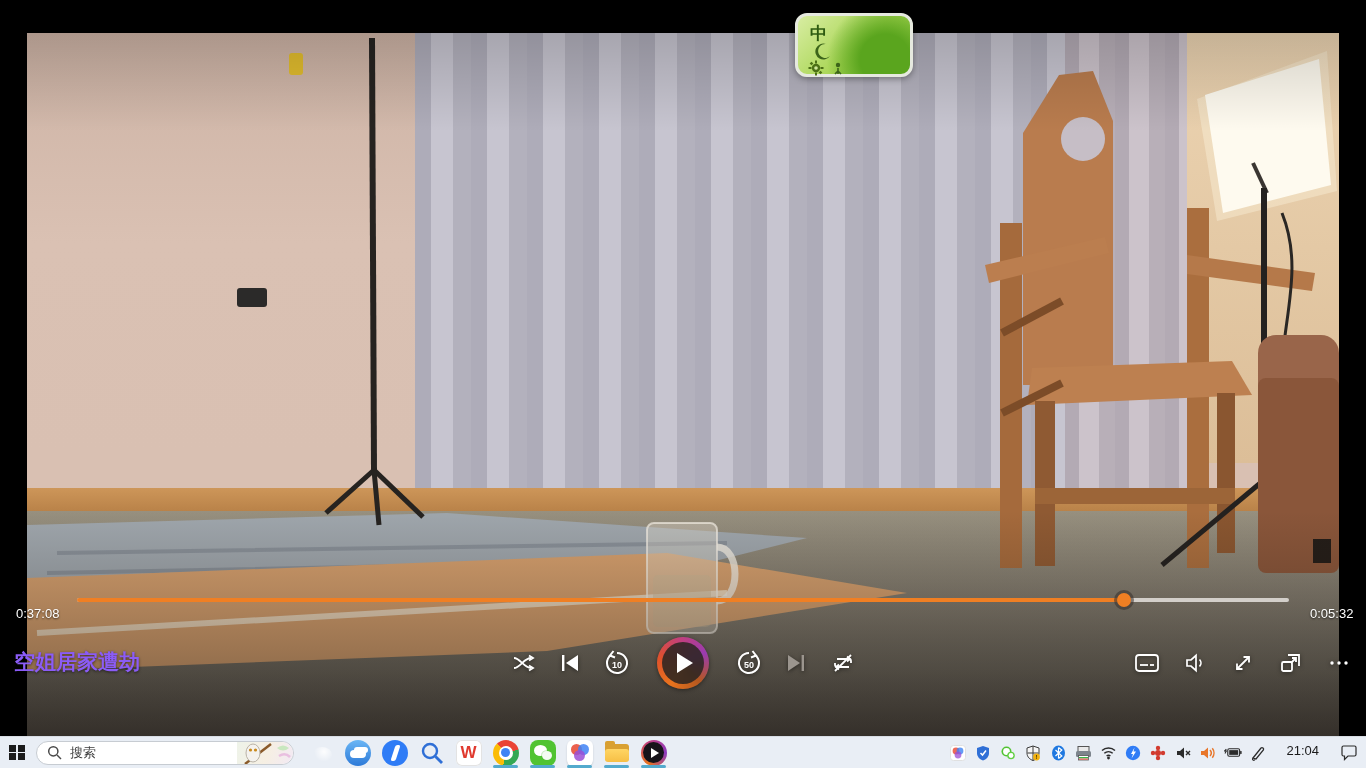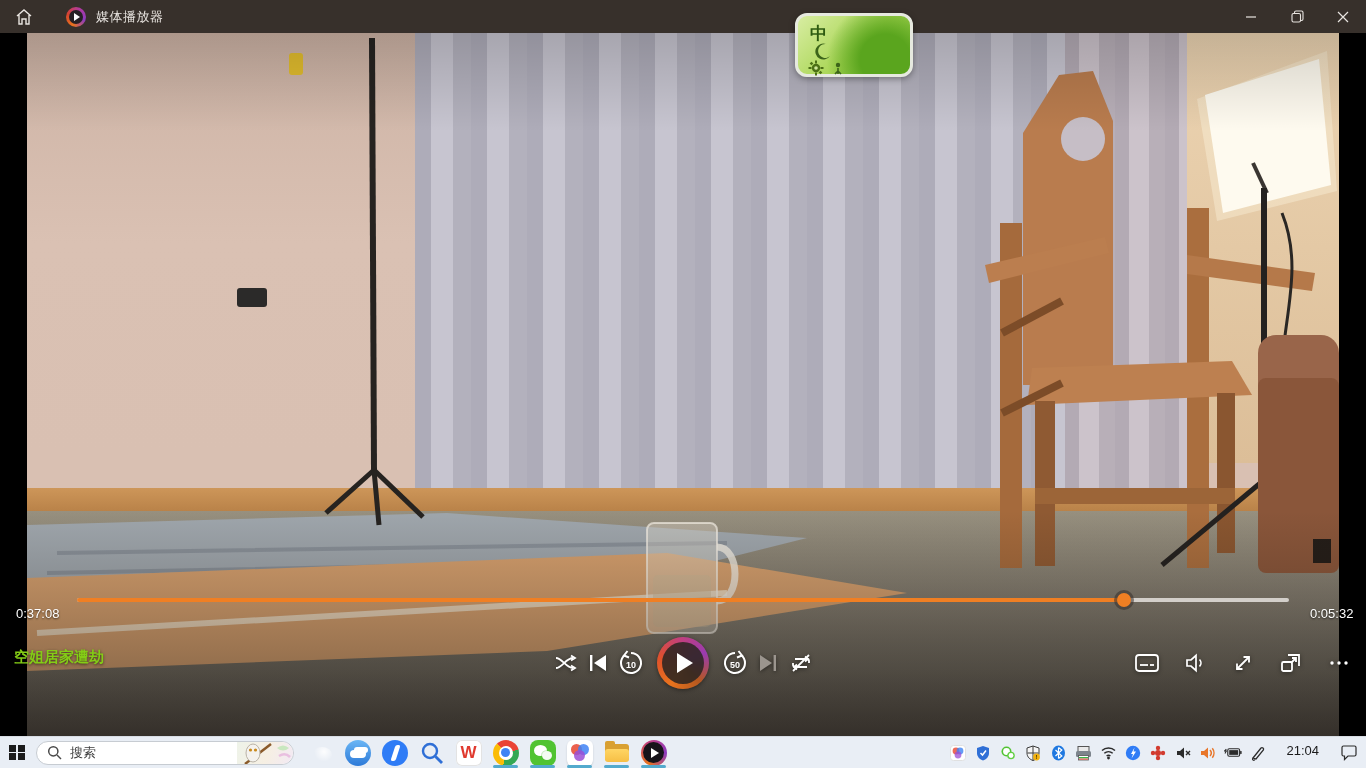--- a/index.html
+++ b/index.html
@@ -57,24 +57,24 @@
   .time-text { position:absolute; color:#fff; font-size:13px; text-shadow:0 1px 2px rgba(0,0,0,.7); top:15px; }
   .time-left { left:16px; }
   .time-right { left:1310px; }
   .track { position:absolute; left:77px; top:7px; width:1212px; height:4px; border-radius:2px;
     background:#d3cfca; cursor:pointer; }
   .track-fill { position:absolute; left:0; top:0; height:4px; width:1047px; border-radius:2px; background:#f07f23; }
   .thumb { position:absolute; left:1040px; top:-5px; width:14px; height:14px; border-radius:50%;
     background:#f07f23; box-shadow:0 0 0 3px rgba(55,48,44,.55); }
 
   .controls { position:absolute; left:0; top:630px; width:1366px; height:66px; z-index:30; }
-  .video-title { position:absolute; left:14px; top:18px; color:#84cc16; font-size:15px; font-weight:bold;
+  .video-title { position:absolute; left:14px; top:18px; color:#8b5cf6; font-size:21px; font-weight:bold;
     text-shadow:0 1px 3px rgba(0,0,0,.6); }
   .c-center { position:absolute; left:50%; top:0; transform:translateX(-50%); height:66px;
-    display:flex; align-items:center; gap:7px; }
+    display:flex; align-items:center; gap:21px; }
   .cbtn { width:26px; height:26px; display:flex; align-items:center; justify-content:center; cursor:pointer;
     filter:drop-shadow(0 1px 2px rgba(0,0,0,.5)); }
   .skipnum { position:absolute; font-size:9px; color:#fff; font-weight:bold; }
   .skipwrap { position:relative; }
   .skipwrap .skipnum { left:50%; top:56%; transform:translate(-50%,-50%); }
   .playbtn { width:52px; height:52px; border-radius:50%; margin:0 6px;
     background:conic-gradient(from 210deg,#e8731d,#e0512b,#c23f7e,#9b3bb0,#b5581f,#e8731d);
     display:flex; align-items:center; justify-content:center; cursor:pointer;
     box-shadow:0 1px 4px rgba(0,0,0,.45); }
   .playbtn .pb-in { width:42px; height:42px; border-radius:50%; background:rgba(44,38,34,.88);
@@ -140,50 +140,20 @@
   .tray { display:flex; align-items:center; gap:7px; margin-left:auto; padding-right:4px; }
   .trayic { width:18px; height:18px; display:flex; align-items:center; justify-content:center; cursor:pointer; }
   .clock { font-size:13px; color:#1a1a1a; margin:0 10px 4px 12px; cursor:pointer; }
   .notif { width:26px; height:32px; display:flex; align-items:center; justify-content:center; cursor:pointer; }
 </style>
 </head>
 <body>
 
 <div id="app">
 
-  <div class="titlebar">
-    <div class="tb-home">
-      <svg width="18" height="18" viewBox="0 0 18 18">
-        <path d="M2 8 L9 2 L16 8 M4 7 V16 H7 V11 H11 V16 H14 V7" fill="none" stroke="#e8e4e0" stroke-width="1.4"></path>
-      </svg>
-    </div>
-    <div class="tb-logo">
-      <div class="inner">
-          <div class="tri"></div>
-        </div>
-    </div>
-    <div class="tb-title">媒体播放器</div>
-    <div class="tb-spacer"></div>
-    <div class="winbtn">
-      <svg width="12" height="12" viewBox="0 0 12 12">
-        <path d="M1 6 H11" stroke="#e8e4e0" stroke-width="1.2"></path>
-      </svg>
-    </div>
-    <div class="winbtn">
-      <svg width="13" height="13" viewBox="0 0 13 13">
-        <rect x="1" y="3.5" width="8.5" height="8.5" rx="1.5" fill="none" stroke="#e8e4e0" stroke-width="1.1"></rect>
-        <path d="M3.5 3.5 V2.5 a1.5 1.5 0 0 1 1.5-1.5 H10.5 a1.5 1.5 0 0 1 1.5 1.5 V9 a1.5 1.5 0 0 1-1.5 1.5 h-1" fill="none" stroke="#e8e4e0" stroke-width="1.1"></path>
-      </svg>
-    </div>
-    <div class="winbtn">
-      <svg width="12" height="12" viewBox="0 0 12 12">
-        <path d="M1 1 L11 11 M11 1 L1 11" stroke="#e8e4e0" stroke-width="1.2"></path>
-      </svg>
-    </div>
-  </div>
 
   <div class="stage">
     <div class="frame">
       <div class="curtain-main"></div>
       <div class="curtain-right"></div>
       <div class="wall-warm"></div>
       <div class="switch"></div>
       <div class="floor-wood"></div>
       <div class="carpet"></div>
       <svg class="scene-svg" viewBox="0 0 1312 703">

